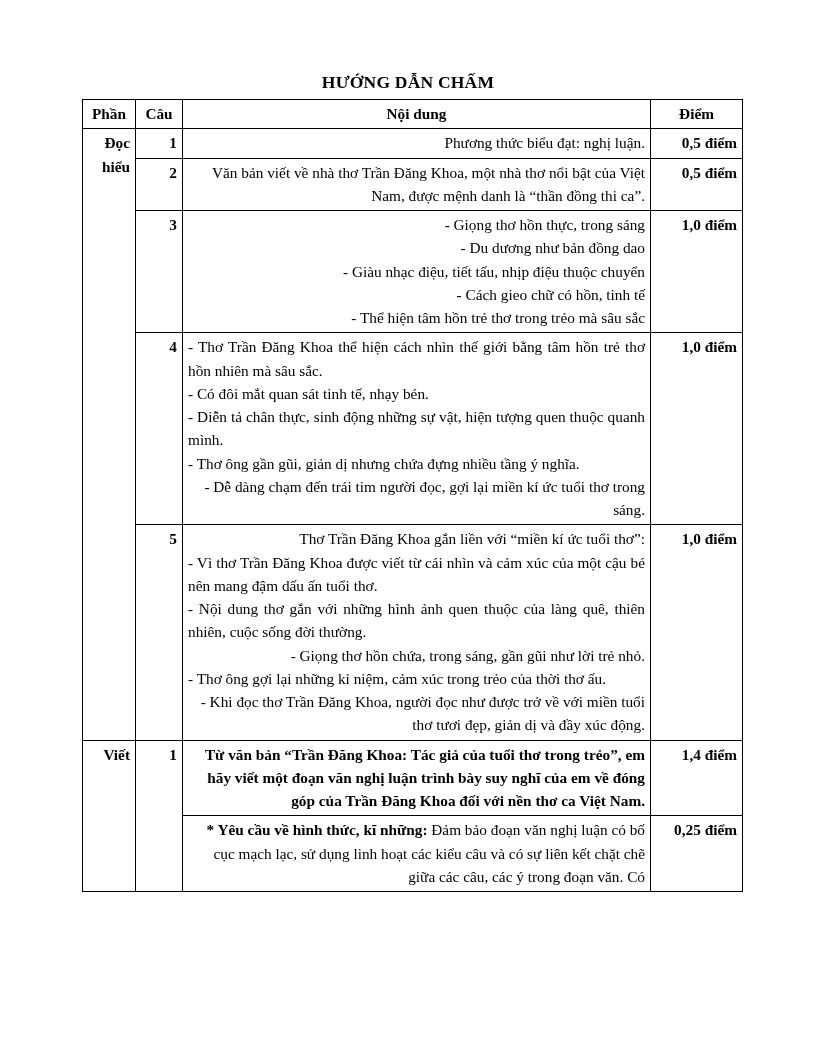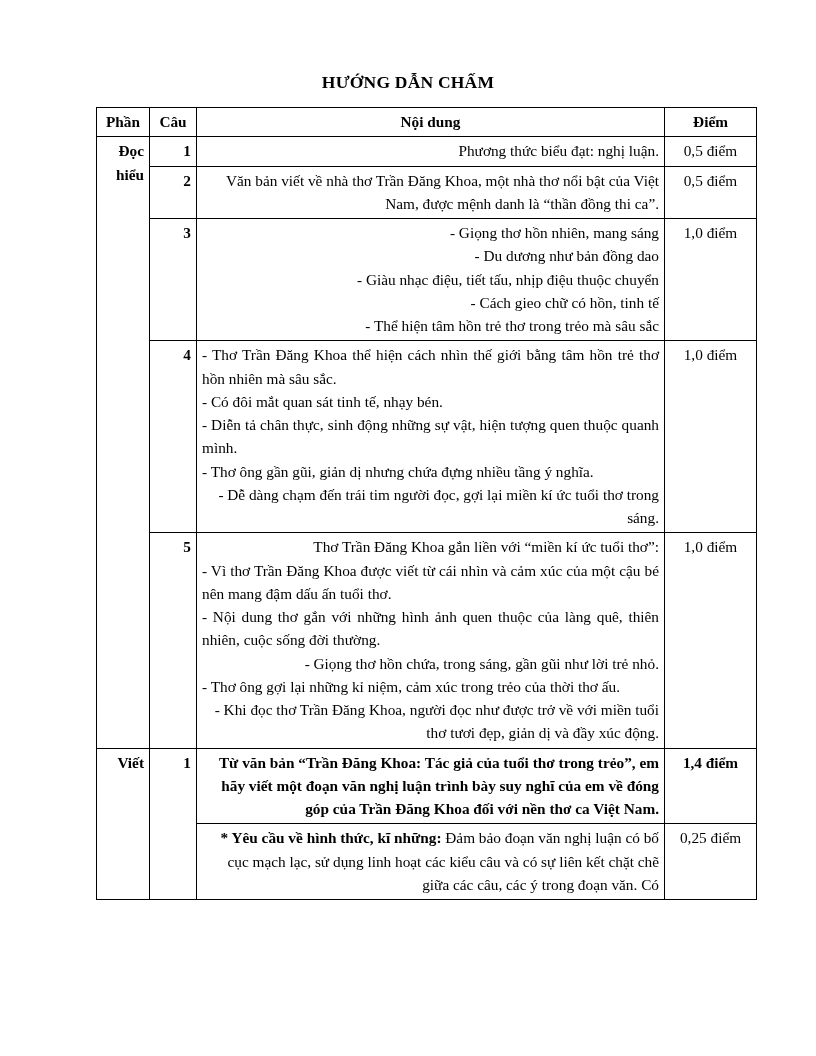--- a/index.html
+++ b/index.html
@@ -26,21 +26,21 @@
     font-weight: bold;
     font-size: 17.5px;
     letter-spacing: 0.2px;
     margin: 0 0 6px 0;
     padding-right: 8px;
   }
   table.grading {
     border-collapse: collapse;
     width: 660px;
     table-layout: fixed;
-    margin: 14px;
+    margin: 0;
   }
   table.grading td, table.grading th {
     border: 1px solid #000000;
     padding: 2px 5px 3px 5px;
     vertical-align: top;
     font-size: 15.3px;
     line-height: 1.52;
   }
   col.c-phan { width: 53px; }
   col.c-cau  { width: 47px; }
@@ -55,23 +55,24 @@
     padding-bottom: 4px;
   }
   td.col-phan, td.col-cau {
     text-align: right;
     font-weight: bold;
     vertical-align: top;
     padding-top: 3px;
   }
   td.col-phan { line-height: 1.42; }
   td.col-diem {
-    text-align: center;
+    text-align: right;
     vertical-align: middle;
     white-space: nowrap;
+    font-weight: bold;
   }
   td.col-noidung {
     text-align: justify;
     text-justify: inter-word;
     padding-left: 7px;
     padding-right: 7px;
   }
   td.col-noidung p {
     margin: 0;
   }
@@ -123,21 +124,21 @@
         <td class="col-cau">2</td>
         <td class="col-noidung">
           <p>Văn bản viết về nhà thơ Trần Đăng Khoa, một nhà thơ nổi bật của Việt Nam, được mệnh danh là “thần đồng thi ca”.</p>
         </td>
         <td class="col-diem">0,5 điểm</td>
       </tr>
 
       <tr>
         <td class="col-cau">3</td>
         <td class="col-noidung">
-          <p class="last-line">- Giọng thơ hồn nhiên, mang sáng</p>
+          <p class="last-line">- Giọng thơ hồn thực, trong sáng</p>
           <p class="last-line">- Du dương như bản đồng dao</p>
           <p class="last-line">- Giàu nhạc điệu, tiết tấu, nhịp điệu thuộc chuyển</p>
           <p class="last-line">- Cách gieo chữ có hồn, tinh tế</p>
           <p class="last-line">- Thể hiện tâm hồn trẻ thơ trong trẻo mà sâu sắc</p>
         </td>
         <td class="col-diem">1,0 điểm</td>
       </tr>
 
       <tr>
         <td class="col-cau">4</td>

